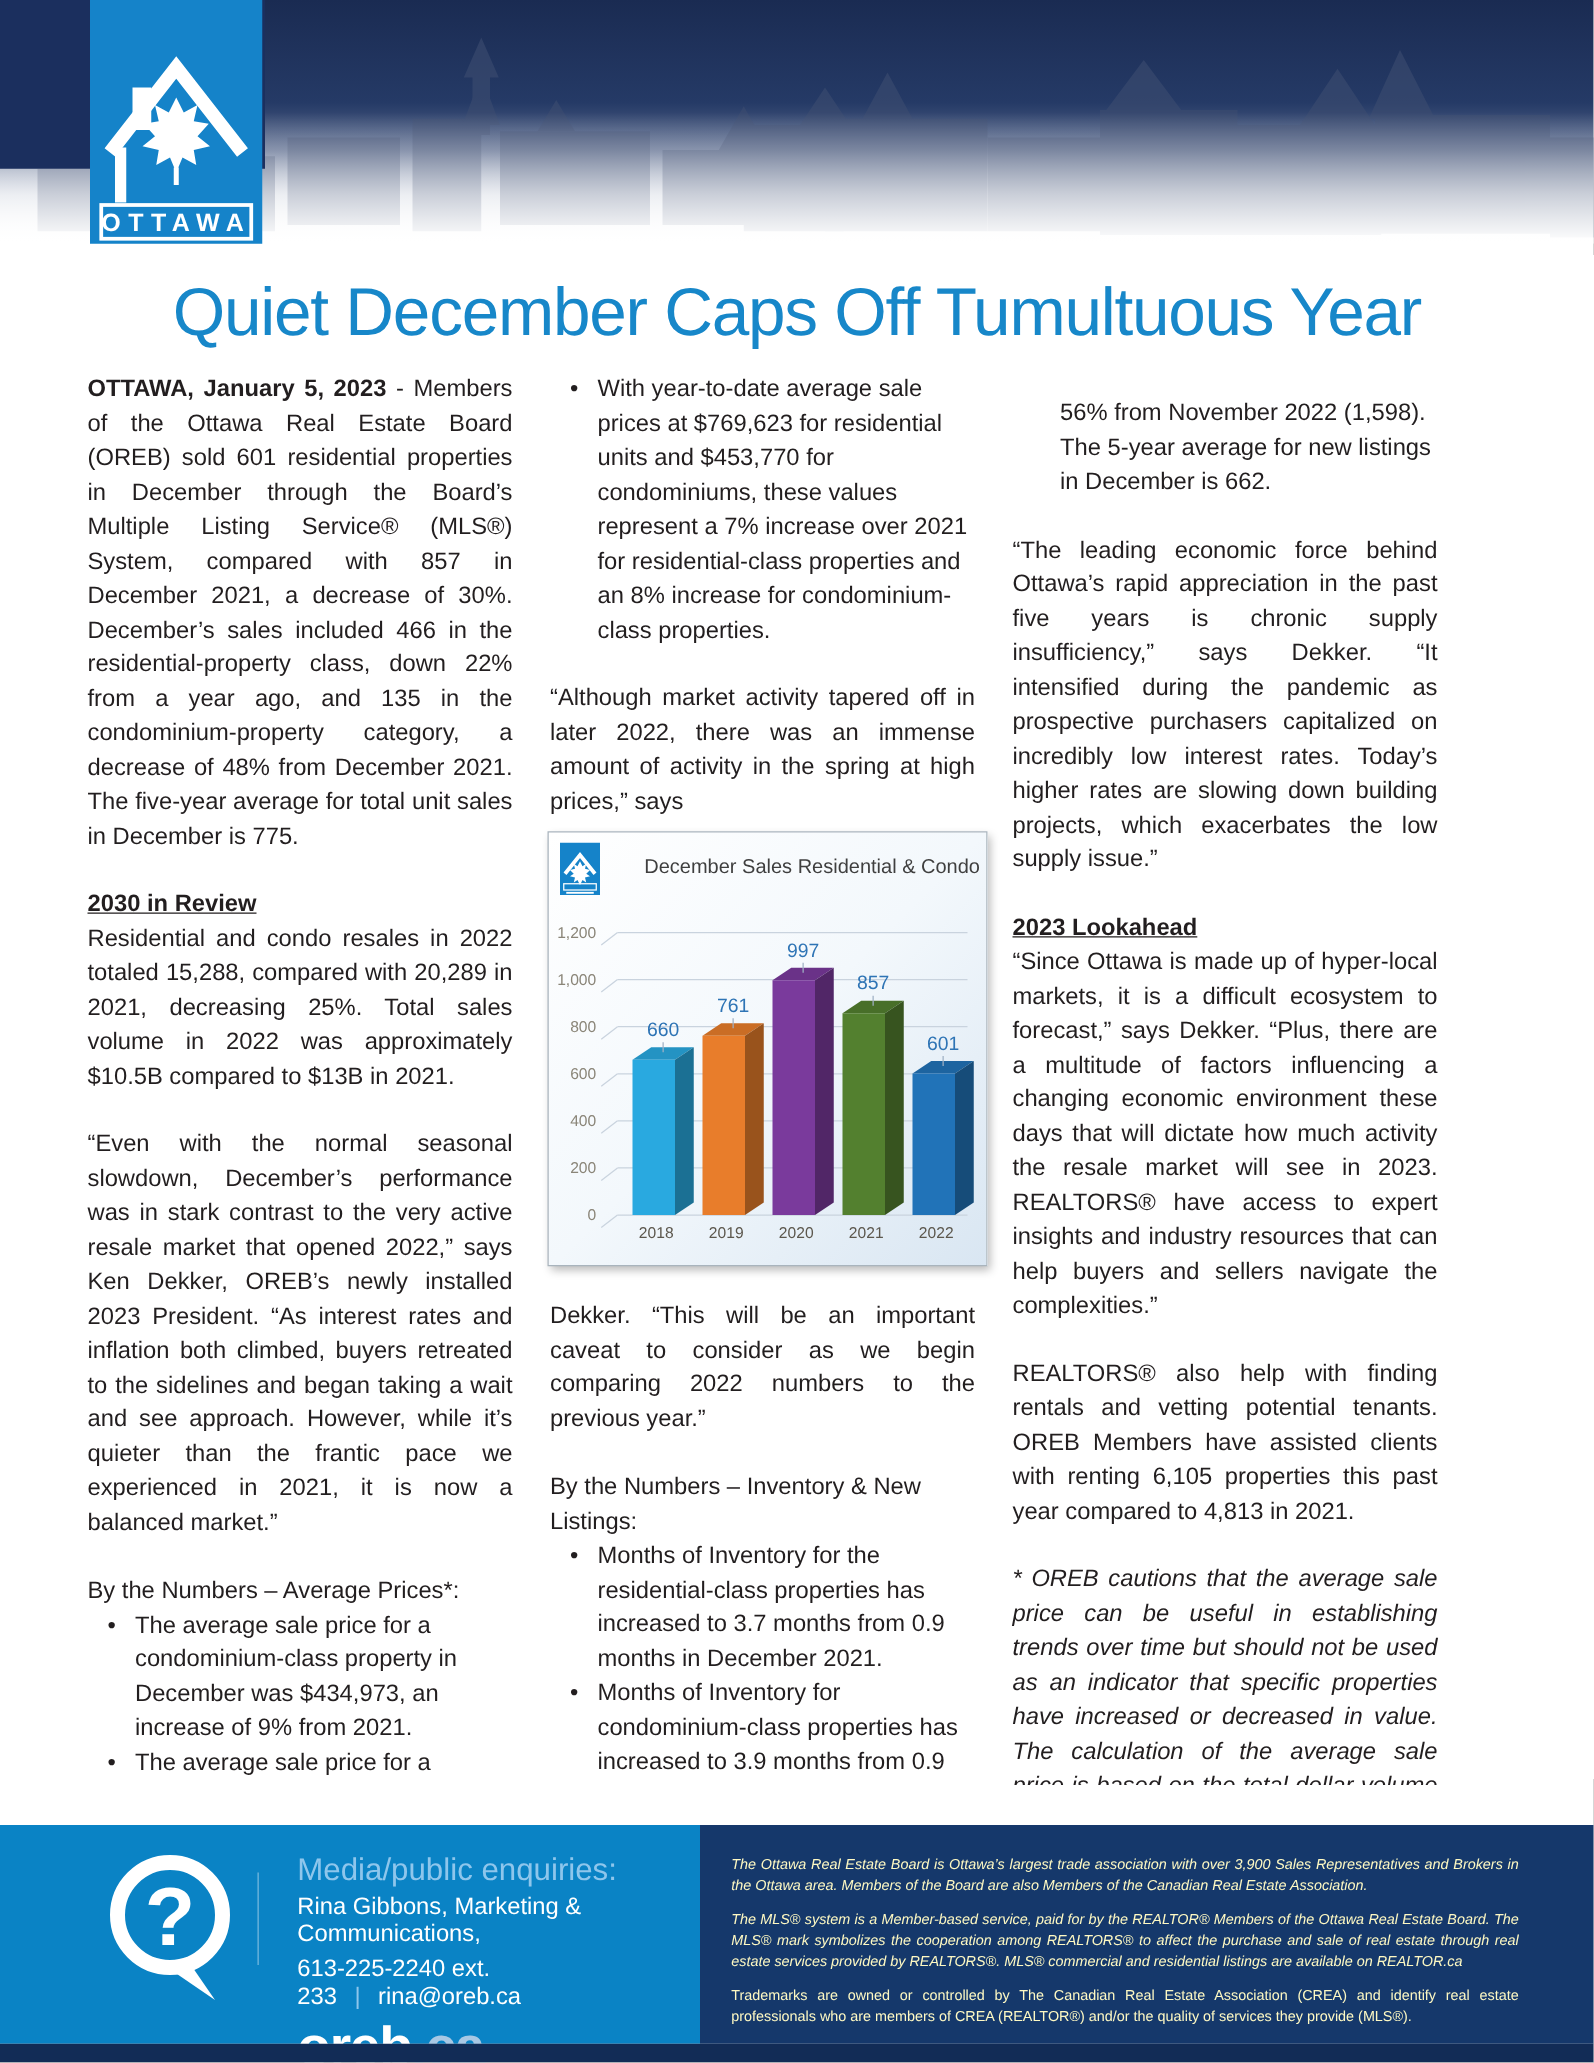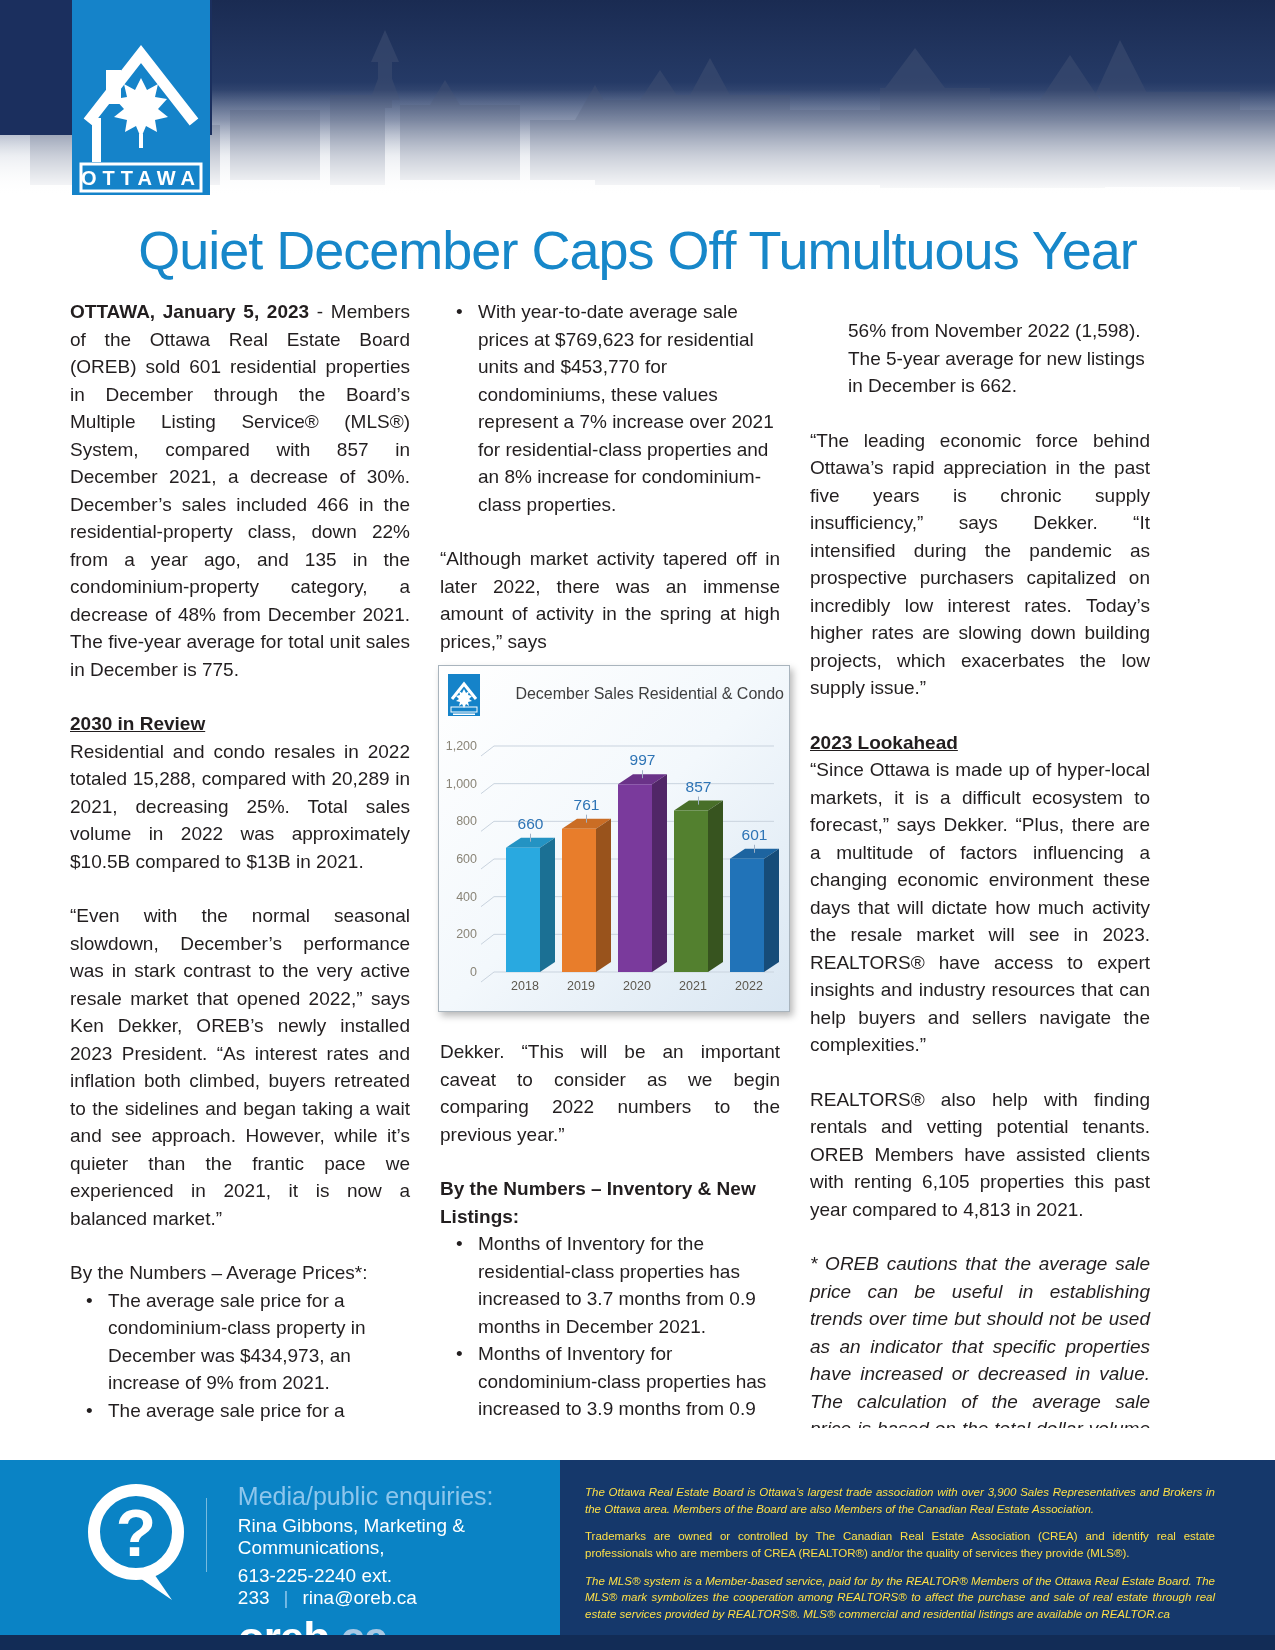--- a/index.html
+++ b/index.html
@@ -41,21 +41,21 @@
   .footer-left{width:560px;flex:0 0 560px;background:#0a83c5;color:#ffffff;display:flex;padding-top:20px;box-sizing:border-box;}
   .q-logo{margin-left:84px;flex:0 0 auto;}
   .f-sep{width:1px;background:rgba(255,255,255,0.45);height:74px;margin:18px 0 0 14px;}
   .f-text{margin-left:31px;}
   .f-heading{color:#8ec6ec;font-size:25px;margin:2px 0 4px 0;}
   .f-line{font-size:19px;margin:0 0 6px 0;}
   .f-phone-row{font-size:19px;margin:0 0 4px 0;}
   .f-pipe{color:#8ec6ec;margin:0 14px;}
   .f-site{font-size:44px;font-weight:bold;letter-spacing:-1px;margin-top:2px;}
   .f-site .tld{color:#a8c8e4;font-weight:bold;}
-  .footer-right{flex:1;background:#15386b;color:#fde047;padding:24px 60px 0 25px;box-sizing:border-box;}
+  .footer-right{flex:1;background:#15386b;color:#fef9c3;padding:24px 60px 0 25px;box-sizing:border-box;}
   .fp{font-size:11.5px;line-height:1.45;text-align:justify;margin:0 0 11px 0;}
   .fp.italic{font-style:italic;}
   .footer-strip{position:absolute;left:0;right:0;bottom:0;height:15px;background:#122c56;}
 
   a{color:inherit;text-decoration:none;}
 </style>
 </head>
 <body>
 
 <div class="page">
@@ -208,21 +208,21 @@
               <polygon points="284,148.81166666666667 299,138.81166666666667 333,138.81166666666667 318,148.81166666666667" fill="rgb(29,100,160)" font-family="Liberation Sans, sans-serif"></polygon>
               <polygon points="318,262 318,148.81166666666667 333,138.81166666666667 333,252" fill="rgb(22,76,121)" font-family="Liberation Sans, sans-serif"></polygon>
               <polygon points="284,262 284,148.81166666666667 318,148.81166666666667 318,262" fill="#2173b8" font-family="Liberation Sans, sans-serif"></polygon>
               <line x1="308.5" y1="134.81166666666667" x2="308.5" y2="142.81166666666667" stroke="#9fb0c4" stroke-width="1" font-family="Liberation Sans, sans-serif"></line>
               <text x="308.5" y="129.81166666666667" text-anchor="middle" fill="#2e74b5" font-size="15.5" font-family="Liberation Sans, sans-serif">601</text>
               <text x="303" y="280" text-anchor="middle" fill="#5c574d" font-size="12.5" font-family="Liberation Sans, sans-serif">2022</text>
             </svg></div>
       </div>
 
       <p class="para">Dekker. “This will be an important caveat to consider as we begin comparing 2022 numbers to the previous year.”</p>
-      <p class="para-left" style="margin-bottom:0;font-weight:bold;">By the Numbers – Inventory &amp; New Listings:</p>
+      <p class="para-left" style="margin-bottom:0;">By the Numbers – Inventory &amp; New Listings:</p>
       <ul class="bullets">
         <li>Months of Inventory for the residential-class properties has increased to 3.7 months from 0.9 months in December 2021.</li>
         <li>Months of Inventory for condominium-class properties has increased to 3.9 months from 0.9 months in December 2021.</li>
 
       </ul>
     </div>
 
     <div class="col">
       <p class="hang-indent">56% from November 2022 (1,598). The 5-year average for new listings in December is 662.</p>
       <p class="para">“The leading economic force behind Ottawa’s rapid appreciation in the past five years is chronic supply insufficiency,” says Dekker. “It intensified during the pandemic as prospective purchasers capitalized on incredibly low interest rates. Today’s higher rates are slowing down building projects, which exacerbates the low supply issue.”</p>
@@ -245,19 +245,19 @@
         <div class="f-heading">Media/public enquiries:</div>
         <div class="f-line">Rina Gibbons, Marketing &amp; Communications,</div>
         <div class="f-phone-row">
           <span>613-225-2240 ext. 233</span><span class="f-pipe">|</span><a href="#">rina@oreb.ca</a>
         </div>
         <div class="f-site"><span>oreb</span><span class="tld">.ca</span></div>
       </div>
     </div>
     <div class="footer-right">
       <p class="fp italic">The Ottawa Real Estate Board is Ottawa’s largest trade association with over 3,900 Sales Representatives and Brokers in the Ottawa area. Members of the Board are also Members of the Canadian Real Estate Association.</p>
+      <p class="fp italic">The MLS® system is a Member-based service, paid for by the REALTOR® Members of the Ottawa Real Estate Board. The MLS® mark symbolizes the cooperation among REALTORS® to affect the purchase and sale of real estate through real estate services provided by REALTORS®. MLS® commercial and residential listings are available on REALTOR.ca</p>
       <p class="fp">Trademarks are owned or controlled by The Canadian Real Estate Association (CREA) and identify real estate professionals who are members of CREA (REALTOR®) and/or the quality of services they provide (MLS®).</p>
-      <p class="fp italic">The MLS® system is a Member-based service, paid for by the REALTOR® Members of the Ottawa Real Estate Board. The MLS® mark symbolizes the cooperation among REALTORS® to affect the purchase and sale of real estate through real estate services provided by REALTORS®. MLS® commercial and residential listings are available on REALTOR.ca</p>
     </div>
   </div>
   <div class="footer-strip"></div>
 
 </div>
 
 </body></html>

